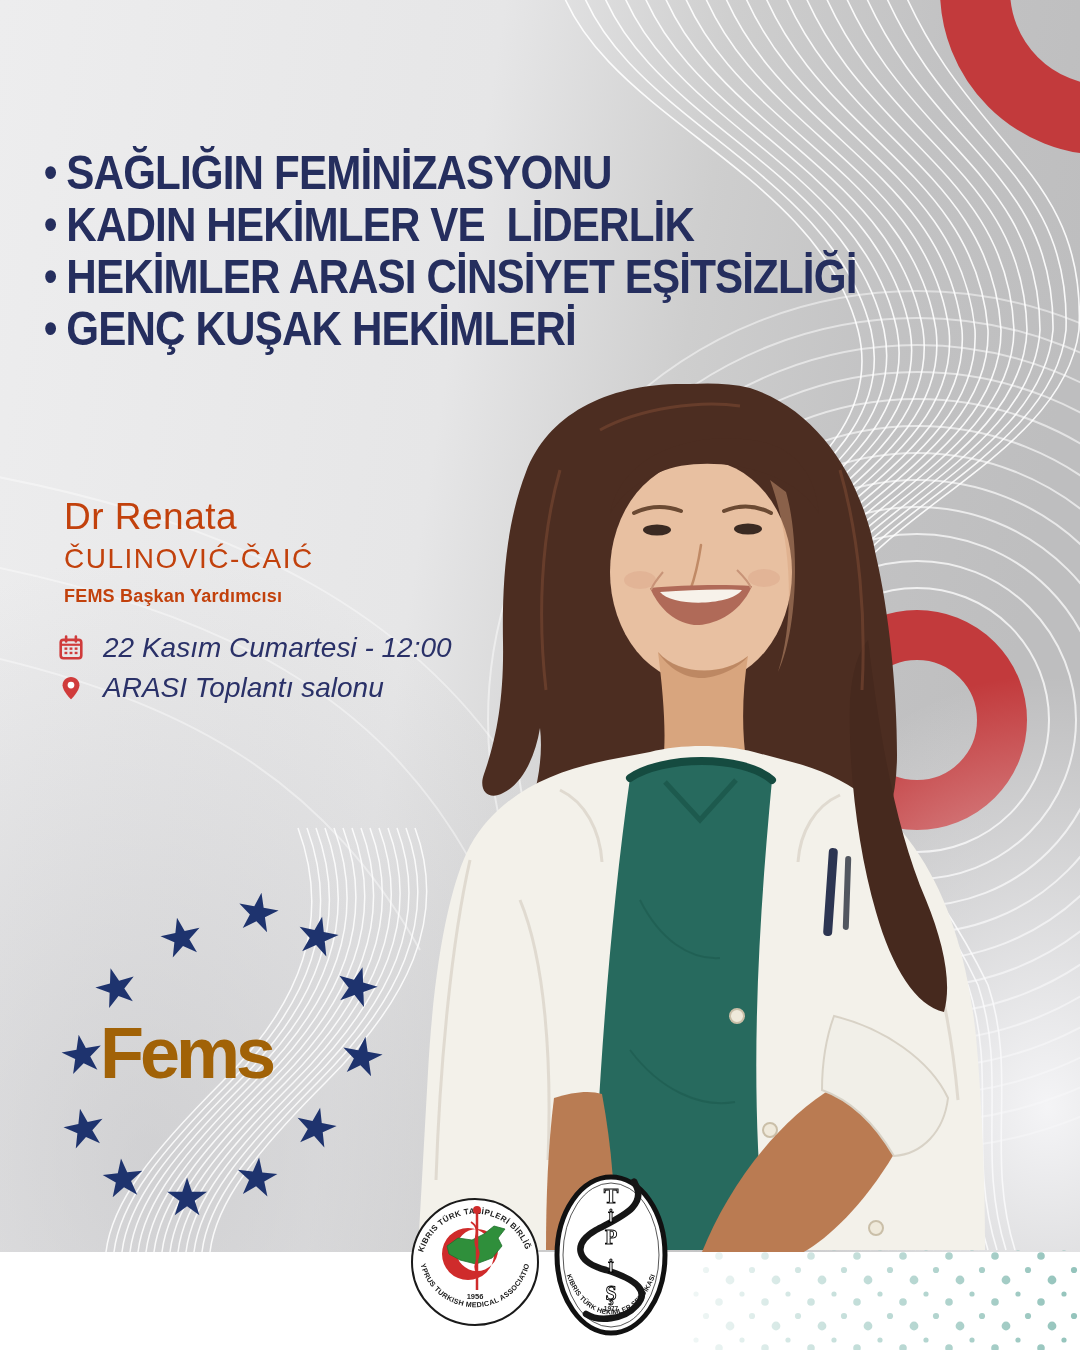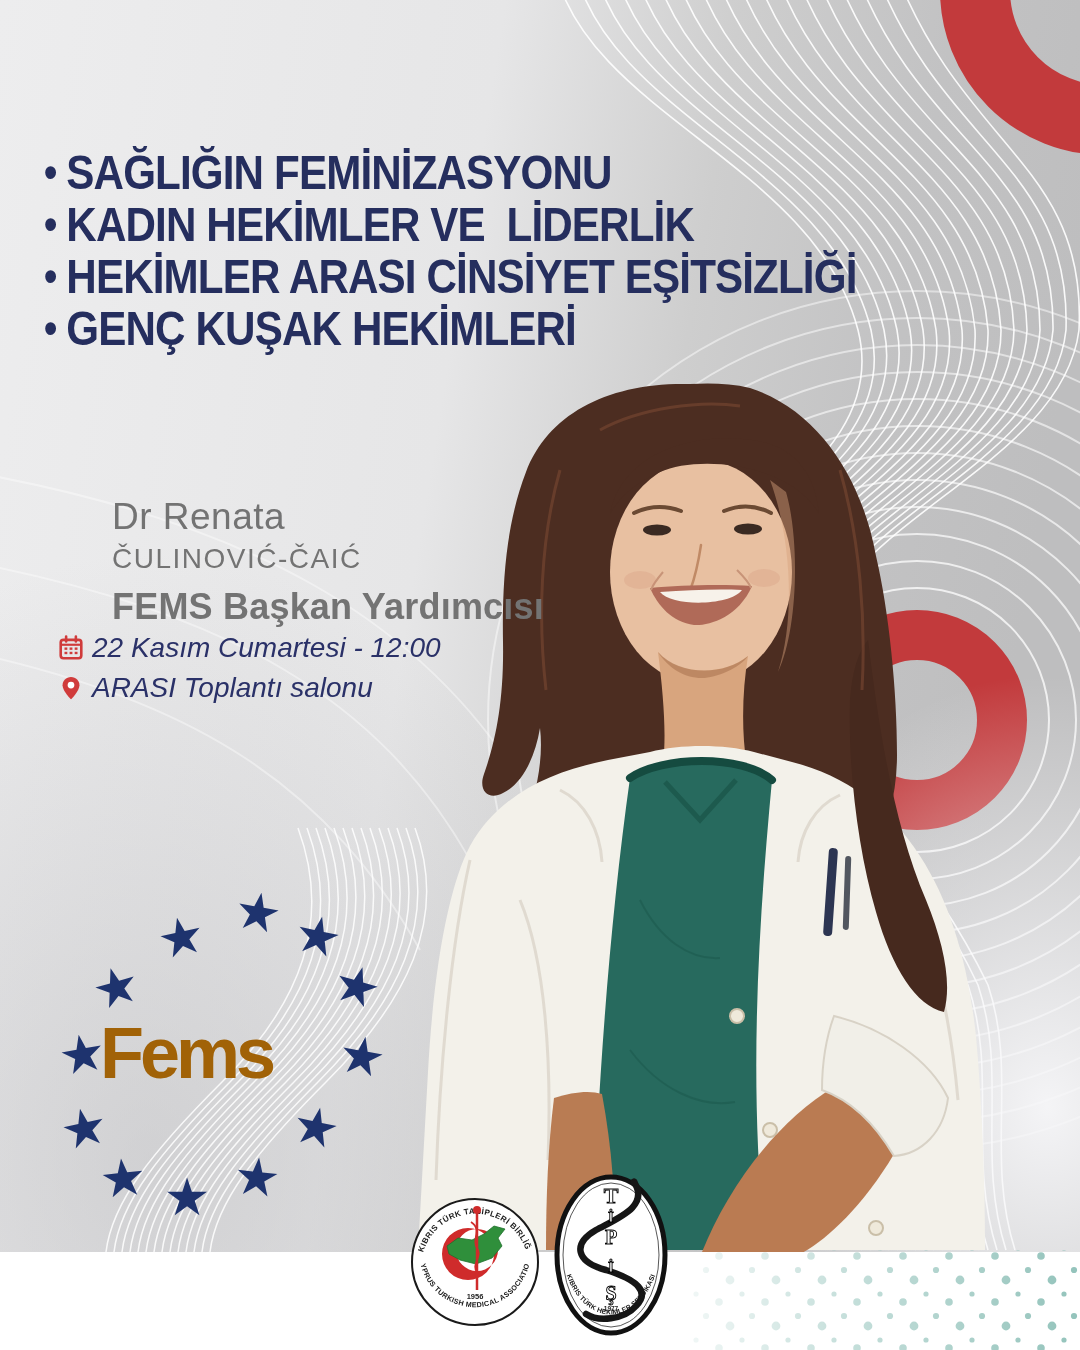--- a/index.html
+++ b/index.html
@@ -6,28 +6,28 @@
   .poster{position:relative;width:1080px;height:1350px;overflow:hidden;background:#e9e9ea;}
   #art{position:absolute;left:0;top:0;}
 
   
   .topics{position:absolute;left:44px;top:146px;color:#252e5e;transform:scaleX(.86);transform-origin:left top;}
   .topic-row{display:flex;align-items:center;height:52px;font-weight:bold;font-size:49px;letter-spacing:-1px;}
   .bullet{width:26px;font-size:44px;line-height:1;flex:0 0 auto;}
   .topic-label{white-space:pre;}
 
   
-  .speaker{position:absolute;left:64px;top:496px;color:#737373;margin-left:48px;}
+  .speaker{position:absolute;left:64px;top:496px;color:#c2410c;}
   .speaker-first{font-size:37px;font-weight:500;letter-spacing:.5px;}
   .speaker-second{font-size:28px;font-weight:500;letter-spacing:1.5px;margin-top:5px;}
-  .speaker-role{font-size:36px;font-weight:bold;margin-top:11px;letter-spacing:.2px;}
+  .speaker-role{font-size:18px;font-weight:bold;margin-top:11px;letter-spacing:.2px;}
 
   
   .event{position:absolute;left:58px;top:628px;}
-  .event-row{display:flex;align-items:center;gap:8px;height:40px;font-style:italic;font-size:28px;font-weight:500;color:#2a3168;}
+  .event-row{display:flex;align-items:center;gap:19px;height:40px;font-style:italic;font-size:28px;font-weight:500;color:#2a3168;}
   .event-row svg{flex:0 0 auto;}
 
   
   .fems-word{position:absolute;left:100px;top:1012px;font-size:72px;font-weight:bold;color:#a16207;letter-spacing:-4px;}
   .star{position:absolute;width:56px;height:56px;color:#1e336e;font-size:52px;line-height:56px;text-align:center;user-select:none;}
 </style>
 </head>
 <body>
 
 <div class="poster">

